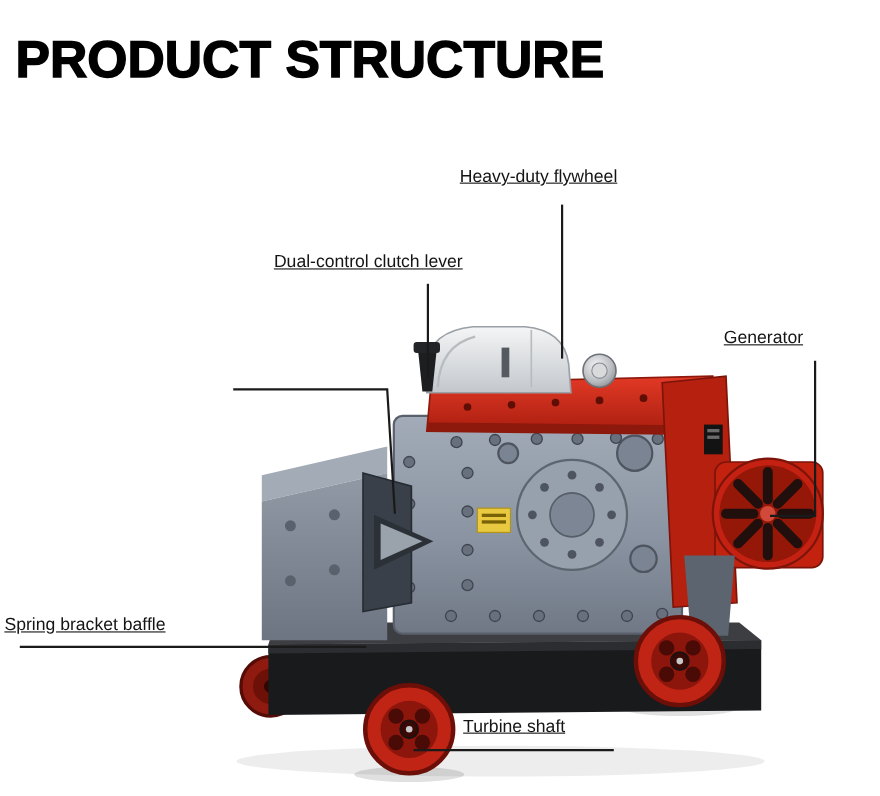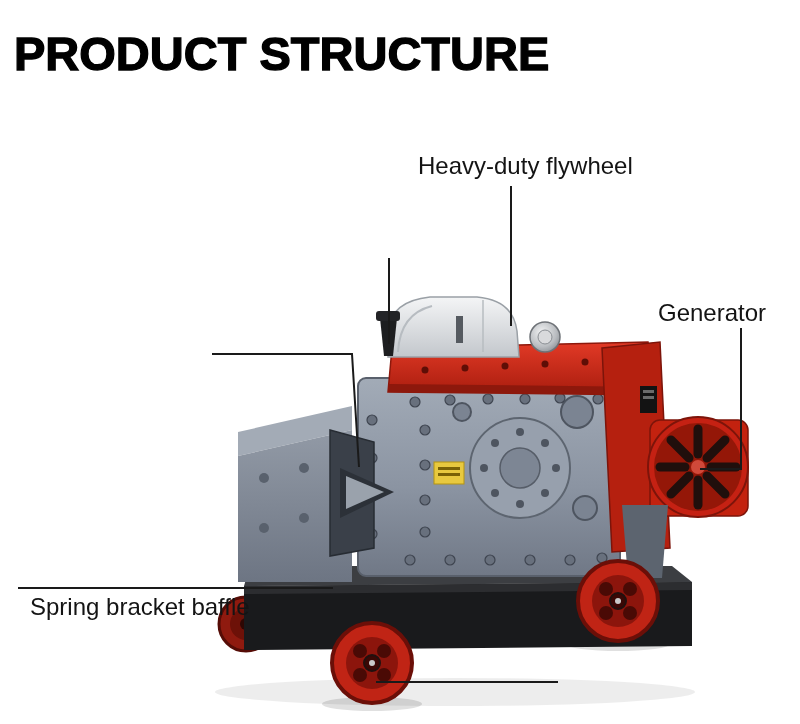--- a/index.html
+++ b/index.html
@@ -20,30 +20,31 @@
     text-align: left;
     font-size: 47px;
     font-weight: 900;
     letter-spacing: 0px;
     color: #000000;
     -webkit-text-stroke: 1.3px #000;
     margin: 14px;
   }
   .label {
     position: absolute;
-    font-size: 24px;
+    font-size: 16px;
     font-weight: 400;
     color: #141414;
     white-space: nowrap;
+    text-decoration: underline;
   }
   #lbl-flywheel   { left: 418px; top: 152px; }
   #lbl-clutch     { left: 249px; top: 230px; }
   #lbl-generator  { left: 658px; top: 299px; }
   #lbl-knife      { left: 214px; top: 326px; }
-  #lbl-spring     { left: 30px;  top: 560px; margin-top: 33px; }
+  #lbl-spring     { left: 4px;  top: 560px; }
   #lbl-turbine    { left: 421px; top: 652px; }
   svg.art { position: absolute; left: 0; top: 0; }
 </style>
 </head>
 <body>
 
 <div class="stage">
 
   <svg class="art" width="800" height="724" viewBox="0 0 800 724">
     <defs>
@@ -241,16 +242,18 @@
       <polyline points="741,328 741,469 700,469"></polyline>
       <polyline points="212,354 352,354 359,467"></polyline>
       <line x1="18" y1="588" x2="333" y2="588"></line>
       <line x1="376" y1="682" x2="558" y2="682"></line>
     </g>
   </svg>
 
   <h1 class="title">PRODUCT STRUCTURE</h1>
 
   <div class="label" id="lbl-flywheel">Heavy-duty flywheel</div>
+  <div class="label" id="lbl-clutch">Dual-control clutch lever</div>
   <div class="label" id="lbl-generator">Generator</div>
   <div class="label" id="lbl-spring">Spring bracket baffle</div>
+  <div class="label" id="lbl-turbine">Turbine shaft</div>
 
 </div>
 
 </body></html>

